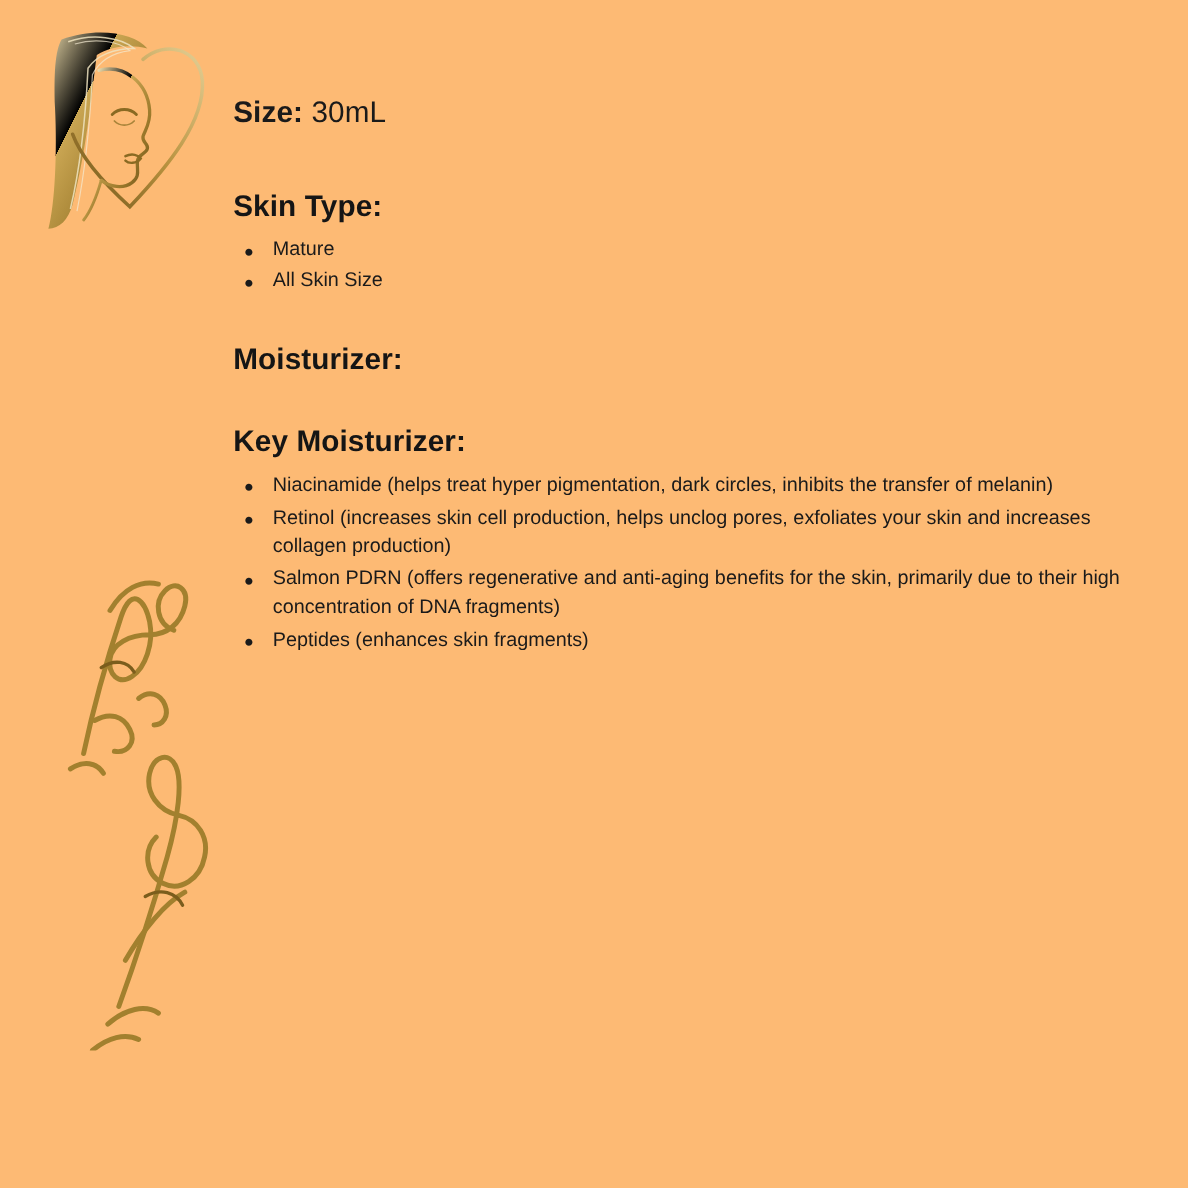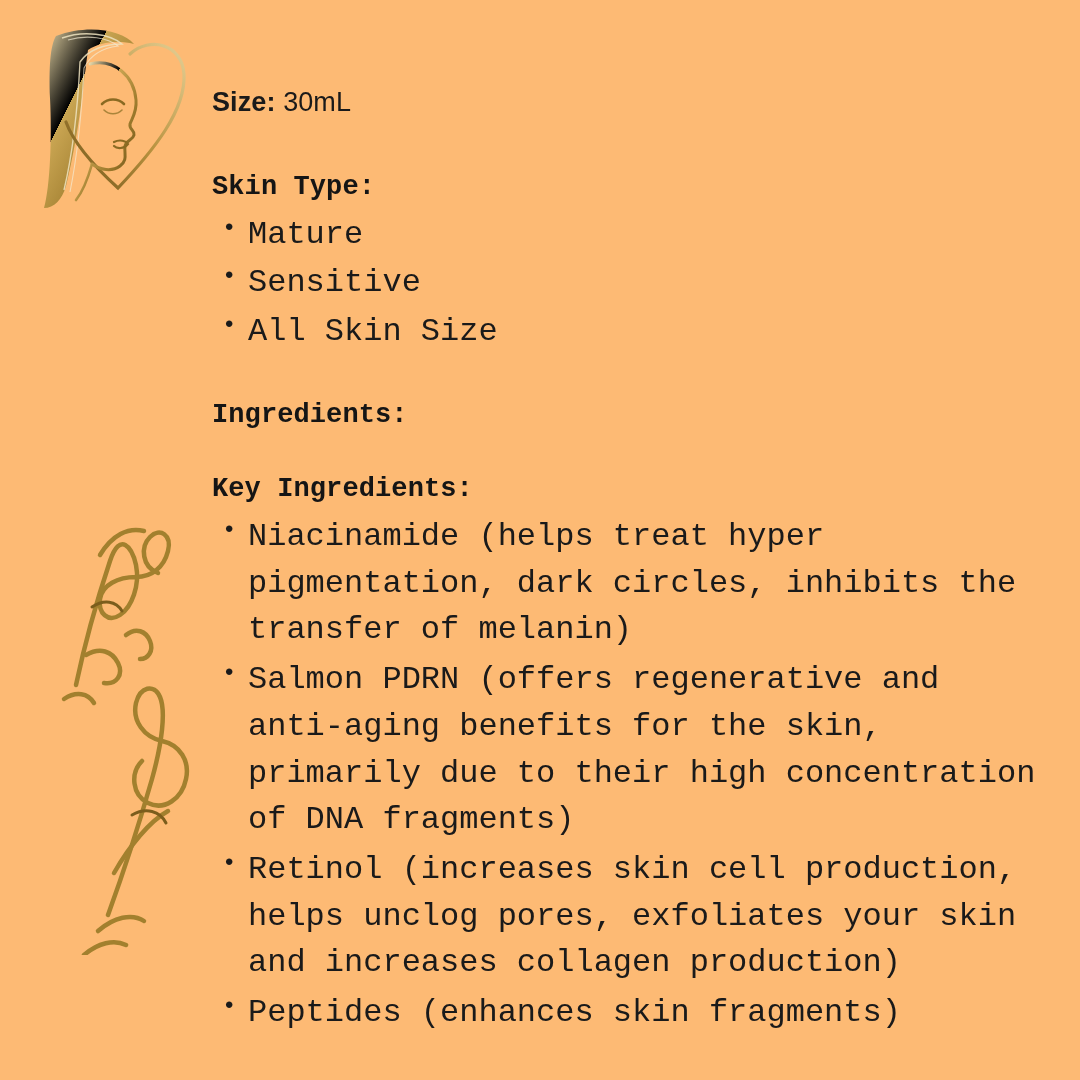--- a/index.html
+++ b/index.html
@@ -63,21 +63,20 @@
   }
   .line-size .label {
     font-weight: bold;
   }
   .line-size .value {
     font-weight: normal;
   }
 
   .section {
     margin-bottom: 44px;
-    font-family: Liberation Mono, monospace;
   }
   .section:last-child {
     margin-bottom: 0;
   }
 
   .section-heading {
     font-size: 27px;
     font-weight: bold;
     color: #151515;
     margin-bottom: 10px;
@@ -86,21 +85,21 @@
 
   ul.bullets {
     list-style: none;
     margin: 0;
     padding: 0;
   }
 
   ul.bullets li {
     position: relative;
     padding-left: 36px;
-    font-size: 32px;
+    font-size: 18px;
     line-height: 1.46;
     color: #1a1a1a;
     margin-bottom: 2px;
   }
 
   ul.bullets li::before {
     content: "\2022";
     position: absolute;
     left: 10px;
     top: -1px;
@@ -188,35 +187,34 @@
 
     <div class="line-size">
       <span class="label">Size:</span>
       <span class="value">30mL</span>
     </div>
 
     <div class="section section-skin-type">
       <div class="section-heading">Skin Type:</div>
       <ul class="bullets">
         <li>Mature</li>
-        <li>Sensitive</li>
         <li>All Skin Size</li>
       </ul>
     </div>
 
     <div class="section section-directions">
-      <div class="section-heading">Ingredients:</div>
+      <div class="section-heading">Moisturizer:</div>
       <ul class="bullets">
       </ul>
     </div>
 
     <div class="section section-ingredients">
-      <div class="section-heading">Key Ingredients:</div>
+      <div class="section-heading">Key Moisturizer:</div>
       <ul class="bullets">
         <li>Niacinamide (helps treat hyper pigmentation, dark circles, inhibits the transfer of melanin)</li>
+        <li>Retinol (increases skin cell production, helps unclog pores, exfoliates your skin and increases collagen production)</li>
         <li>Salmon PDRN (offers regenerative and anti-aging benefits for the skin, primarily due to their high concentration of DNA fragments)</li>
-        <li>Retinol (increases skin cell production, helps unclog pores, exfoliates your skin and increases collagen production)</li>
         <li>Peptides (enhances skin fragments)</li>
       </ul>
     </div>
 
   </div>
 </div>
 
 </body></html>

